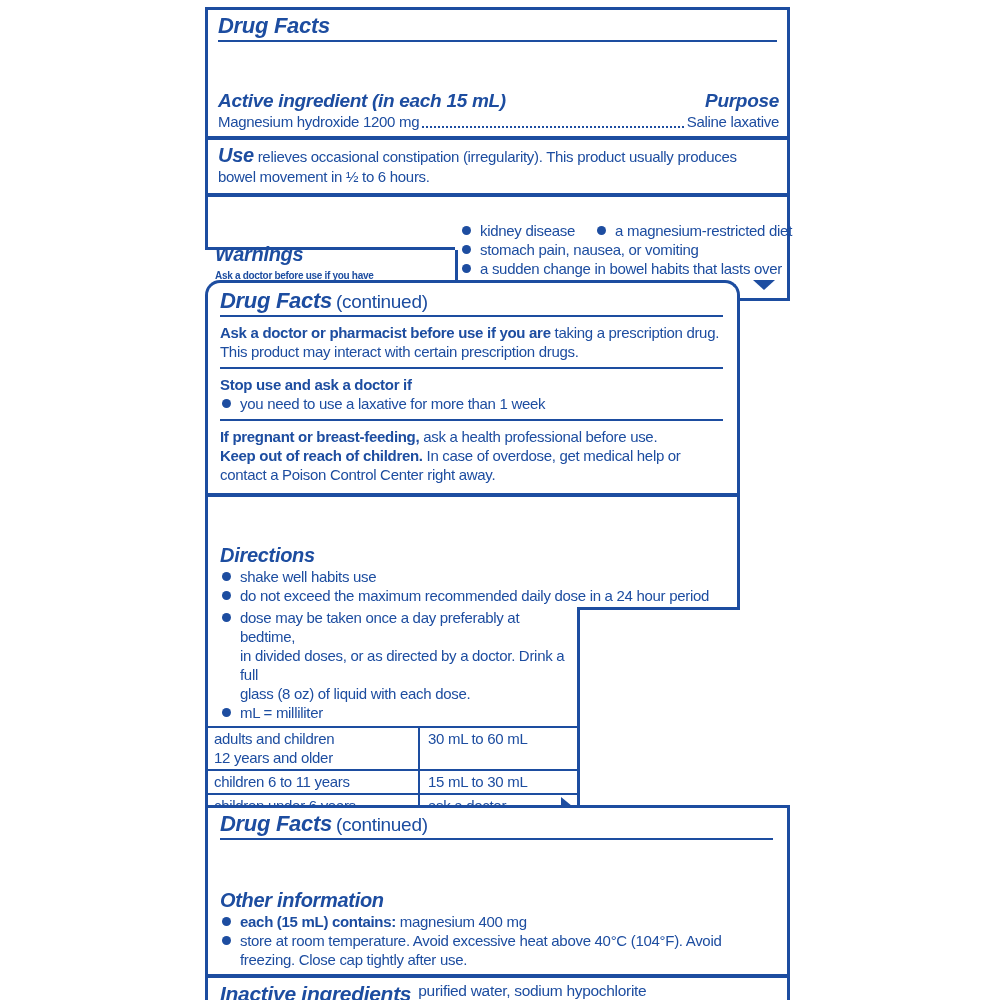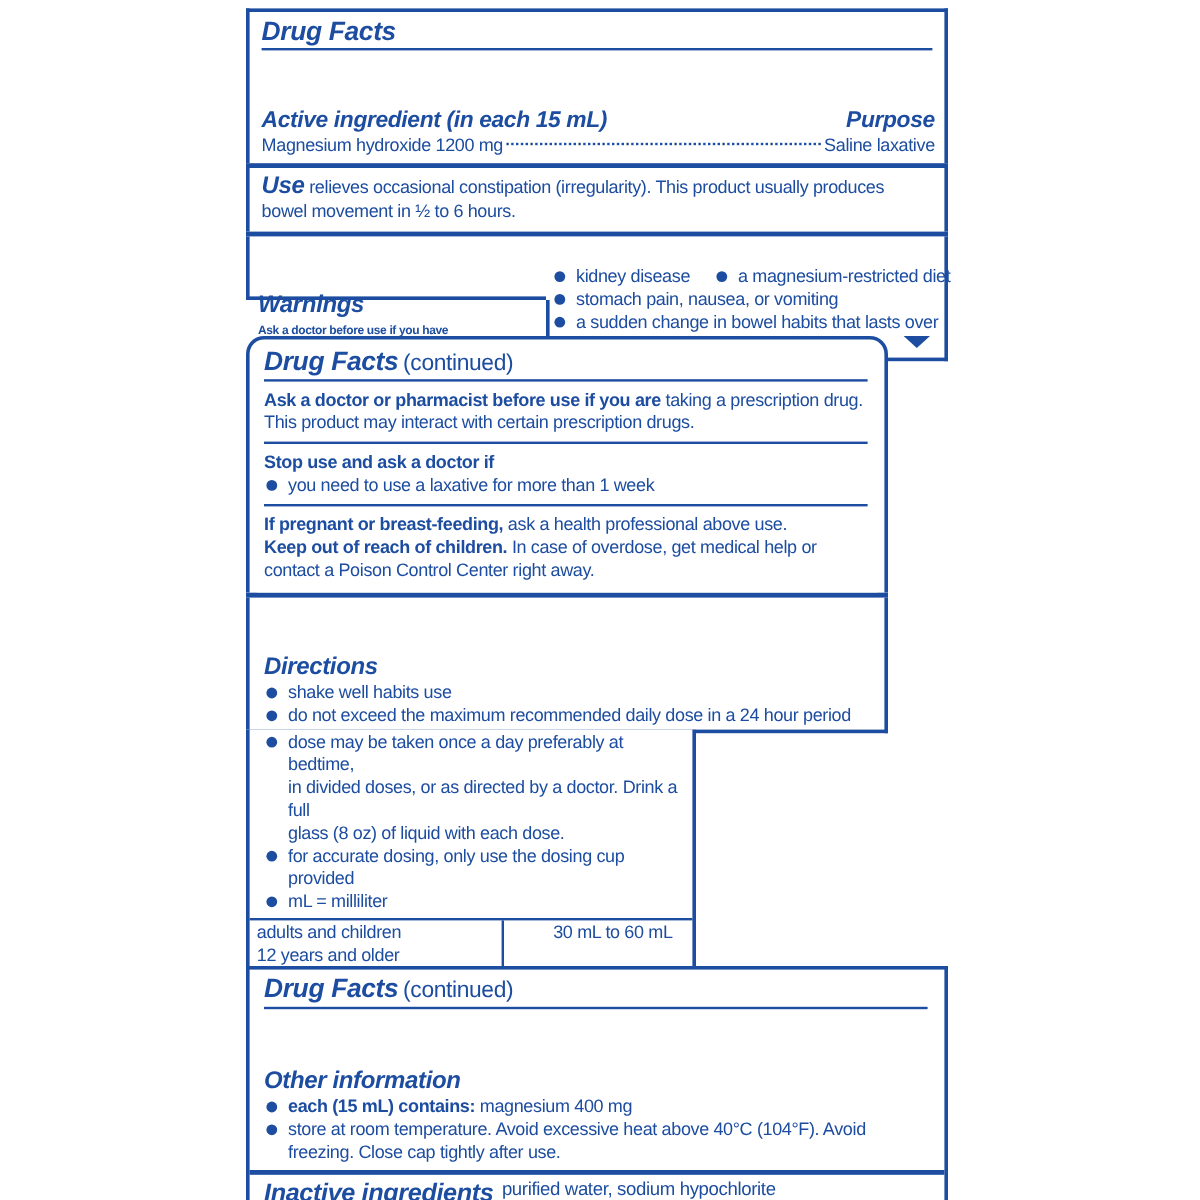--- a/index.html
+++ b/index.html
@@ -19,21 +19,21 @@
   .h2 { font-size:20px; line-height:23px; font-weight:bold; font-style:italic;margin-top:44px; }
   .rule-thin { height:2px; background:var(--blue); margin:2px 2px 3px 0; }
   .rule-thick { height:4px; background:var(--blue); }
   .bl { border-left:3px solid var(--blue); }
   .br { border-right:3px solid var(--blue); }
   .bullet { display:flex; }
   .dot { flex:0 0 9px; width:9px; height:9px; border-radius:50%; background:var(--blue); margin:5px 9px 0 2px; }
   .arrow-down { width:0; height:0; border-left:11px solid transparent; border-right:11px solid transparent; border-top:10px solid var(--blue); }
   .arrow-right { width:0; height:0; border-top:9px solid transparent; border-bottom:9px solid transparent; border-left:11px solid var(--blue); }
   .leader { flex:1 1 auto; border-bottom:2px dotted var(--blue); margin:0 3px 3px 3px; min-width:20px; }
-  .flexbase { display:flex; align-items:center; }
+  .flexbase { display:flex; align-items:flex-end; }
 
   
   #panel1 { left:205px; top:7px; width:585px; }
   .p1-top { border:3px solid var(--blue); border-bottom:none; padding:3px 8px 5px 10px; }
   .ai-row { display:flex; justify-content:space-between; margin-top:2px; }
   .p1-use { padding:4px 10px 7px 10px; }
   .p1-warn { position:relative; height:104px; }
   .warn-shape-left  { position:absolute; left:0; top:0; width:250px; height:53px; border-left:3px solid var(--blue); border-bottom:3px solid var(--blue); }
   .warn-shape-step  { position:absolute; left:250px; top:53px; right:0; bottom:0; border-left:3px solid var(--blue); border-bottom:3px solid var(--blue); }
   .warn-shape-right { position:absolute; right:0; top:0; bottom:0; border-right:3px solid var(--blue); }
@@ -45,21 +45,21 @@
 
   
   #panel2 { left:205px; top:280px; width:535px; }
   .p2-main { border:3px solid var(--blue); border-bottom:none; border-radius:15px 15px 0 0; padding:5px 12px 5px 12px; }
   .p2-sec { padding:3px 0 4px 0; }
   .p2-dir-top { border-left:3px solid var(--blue); border-right:3px solid var(--blue); border-bottom:3px solid var(--blue); padding:3px 12px 2px 12px; }
   .p2-narrow { position:relative; width:375px; margin-top:-3px; background:var(--bg);
                border-left:3px solid var(--blue); border-right:3px solid var(--blue); border-bottom:3px solid var(--blue); }
   .p2-narrow-bullets { padding:1px 8px 4px 12px; }
   .dose-table { border-top:2px solid var(--blue); }
-  .dt-row { display:flex; border-bottom:2px solid var(--blue);gap:33px; }
+  .dt-row { display:flex; border-bottom:2px solid var(--blue); }
   .dt-row:last-child { border-bottom:none; }
   .dt-c1 { width:212px; border-right:2px solid var(--blue); padding:1px 6px 2px 6px; }
   .dt-c2 { flex:1; padding:1px 6px 2px 8px; position:relative; }
   .dt-arrow { position:absolute; right:5px; top:50%; transform:translateY(-50%); }
 
   
   #panel3 { left:205px; top:805px; width:585px; border:3px solid var(--blue); }
   .p3-head { padding:3px 12px 0 12px; }
   .p3-other { padding:2px 21px 5px 12px; }
   .p3-inline { padding:3px 12px 5px 12px; display:flex; align-items:flex-start; flex-wrap:nowrap; }
@@ -142,21 +142,21 @@
       <div class="b">Stop use and ask a doctor if</div>
       <div class="bullet">
         <span class="dot"></span>
         <span>you need to use a laxative for more than 1 week</span>
       </div>
     </div>
     <div class="rule-thin"></div>
 
     <div class="p2-sec body">
       <div>
-        <span class="b">If pregnant or breast-feeding,</span><span> ask a health professional above use.</span>
+        <span class="b">If pregnant or breast-feeding,</span><span> ask a health professional before use.</span>
       </div>
       <div>
         <span class="b">Keep out of reach of children.</span><span>  In case of overdose, get medical help or contact a Poison Control Center right away.</span>
       </div>
     </div>
   </div>
 
   <div class="rule-thick"></div>
 
   <div class="p2-dir-top">
@@ -171,24 +171,20 @@
     </div>
   </div>
 
   <div class="p2-narrow">
     <div class="p2-narrow-bullets">
       <div class="bullet body">
         <span class="dot"></span>
         <span class="prel">dose may be taken once a day preferably at bedtime,
 in divided doses, or as directed by a doctor.  Drink a full
 glass (8 oz) of liquid with each dose.</span>
-      </div>
-      <div class="bullet body">
-        <span class="dot"></span>
-        <span>for accurate dosing, only use the dosing cup provided</span>
       </div>
       <div class="bullet body">
         <span class="dot"></span>
         <span>mL = milliliter</span>
       </div>
     </div>
 
     <div class="dose-table body">
       <div class="dt-row">
         <div class="dt-c1 prel">adults and children

